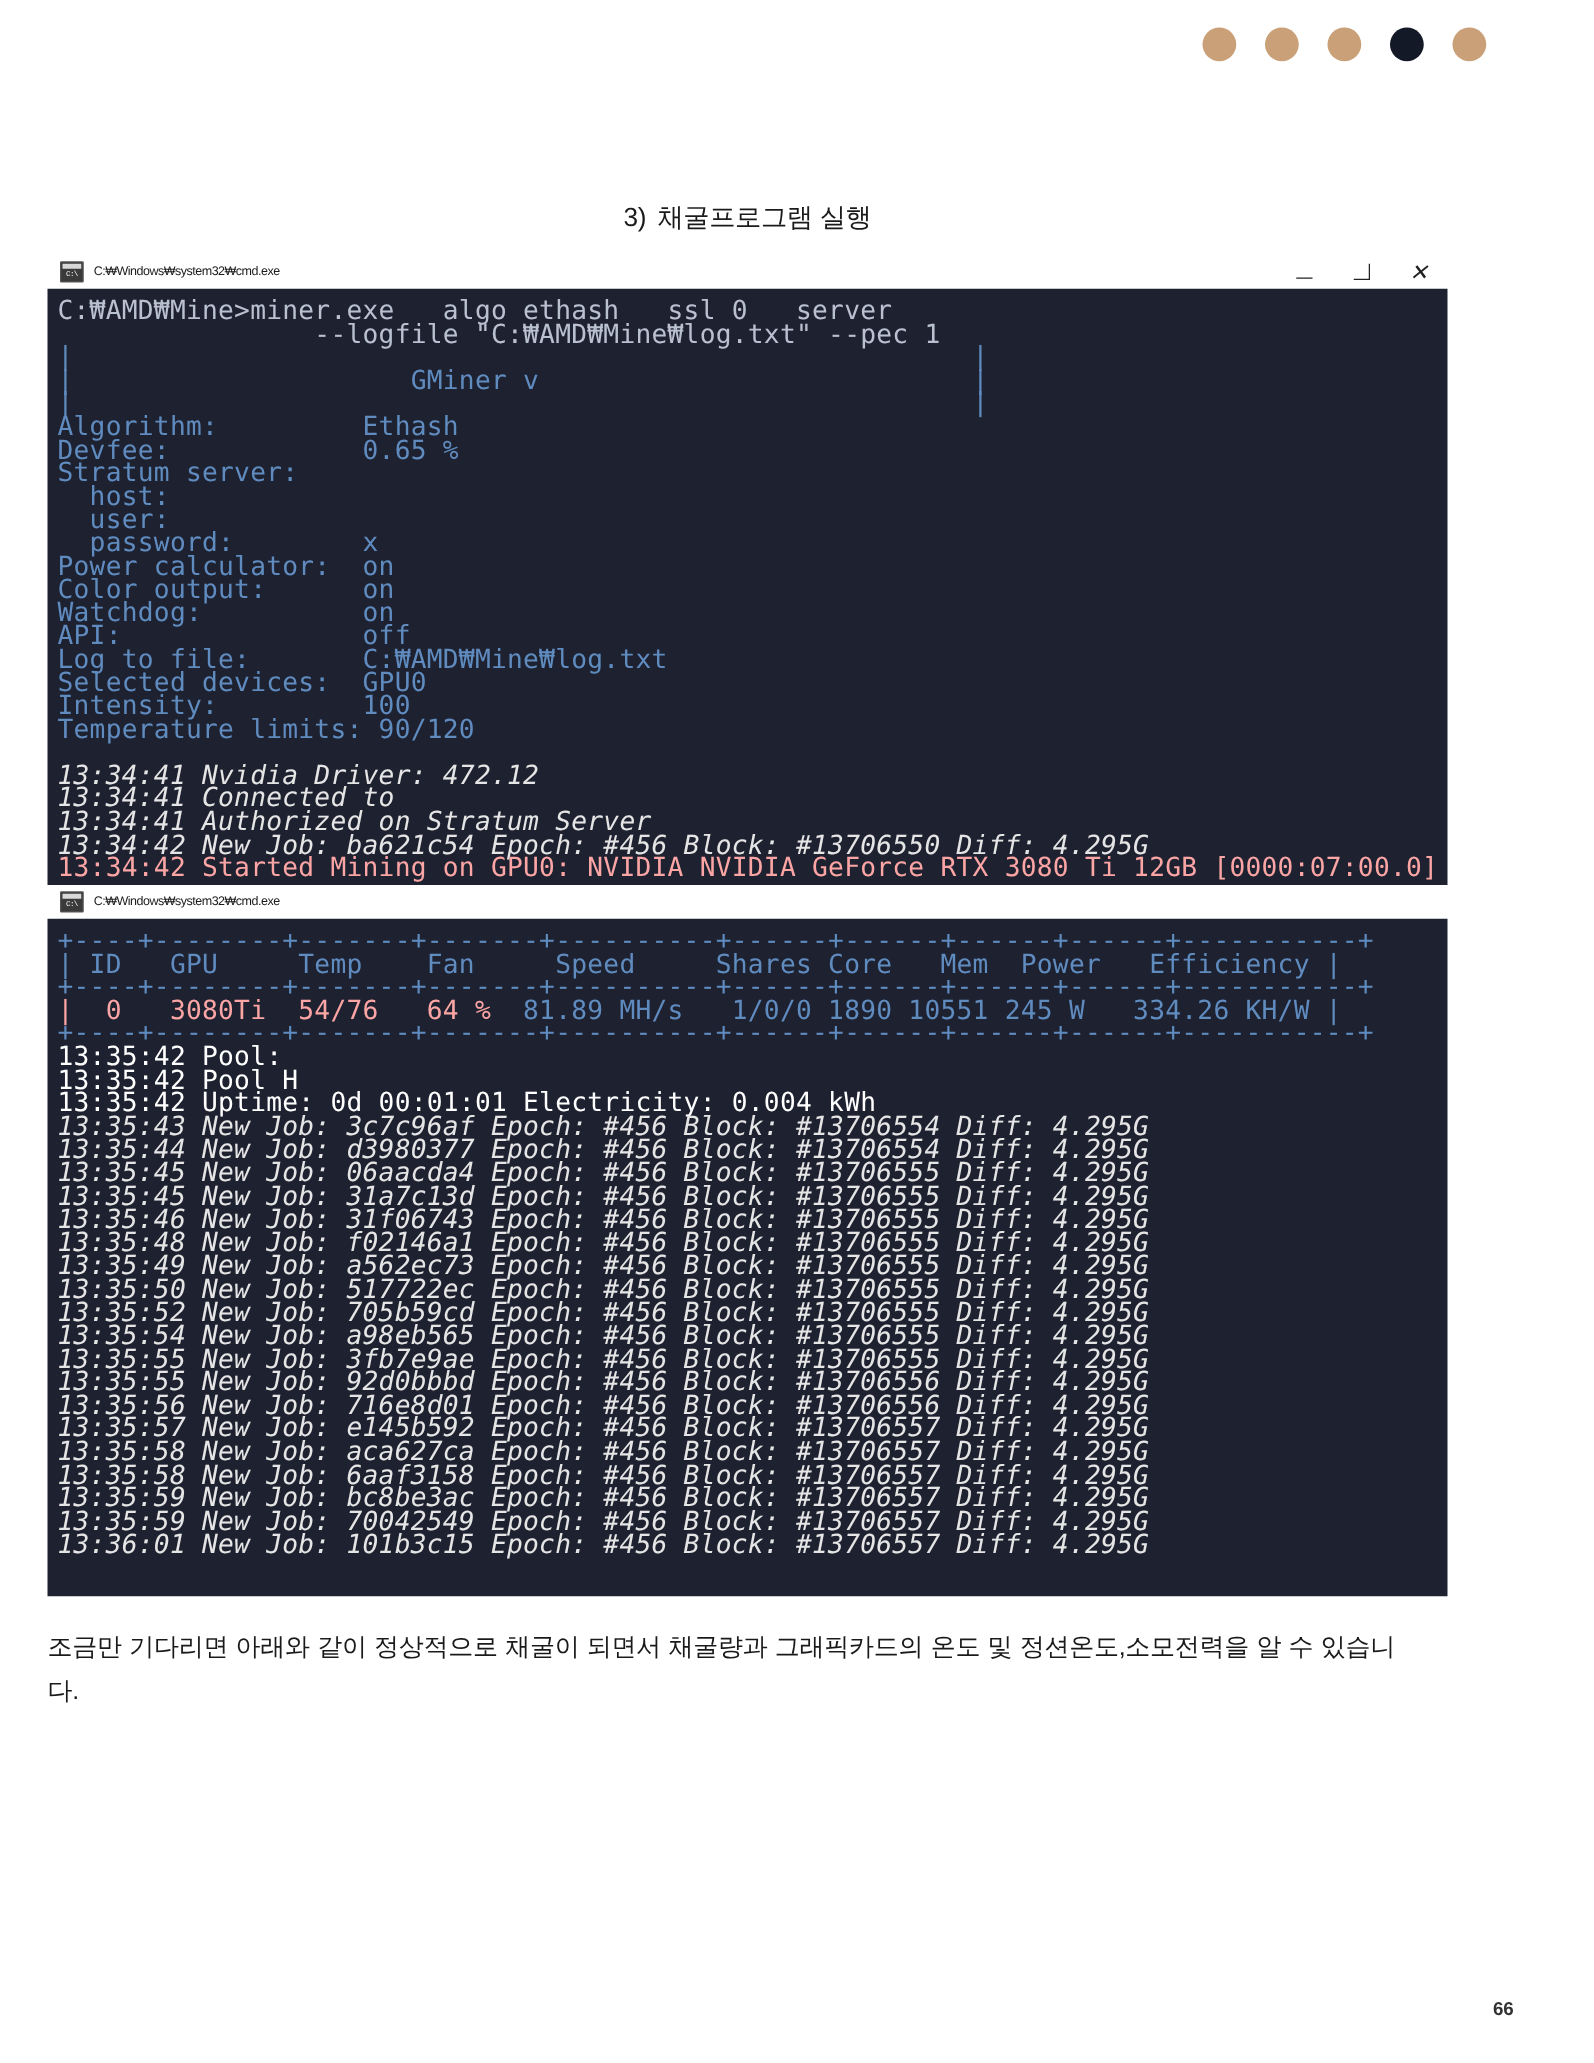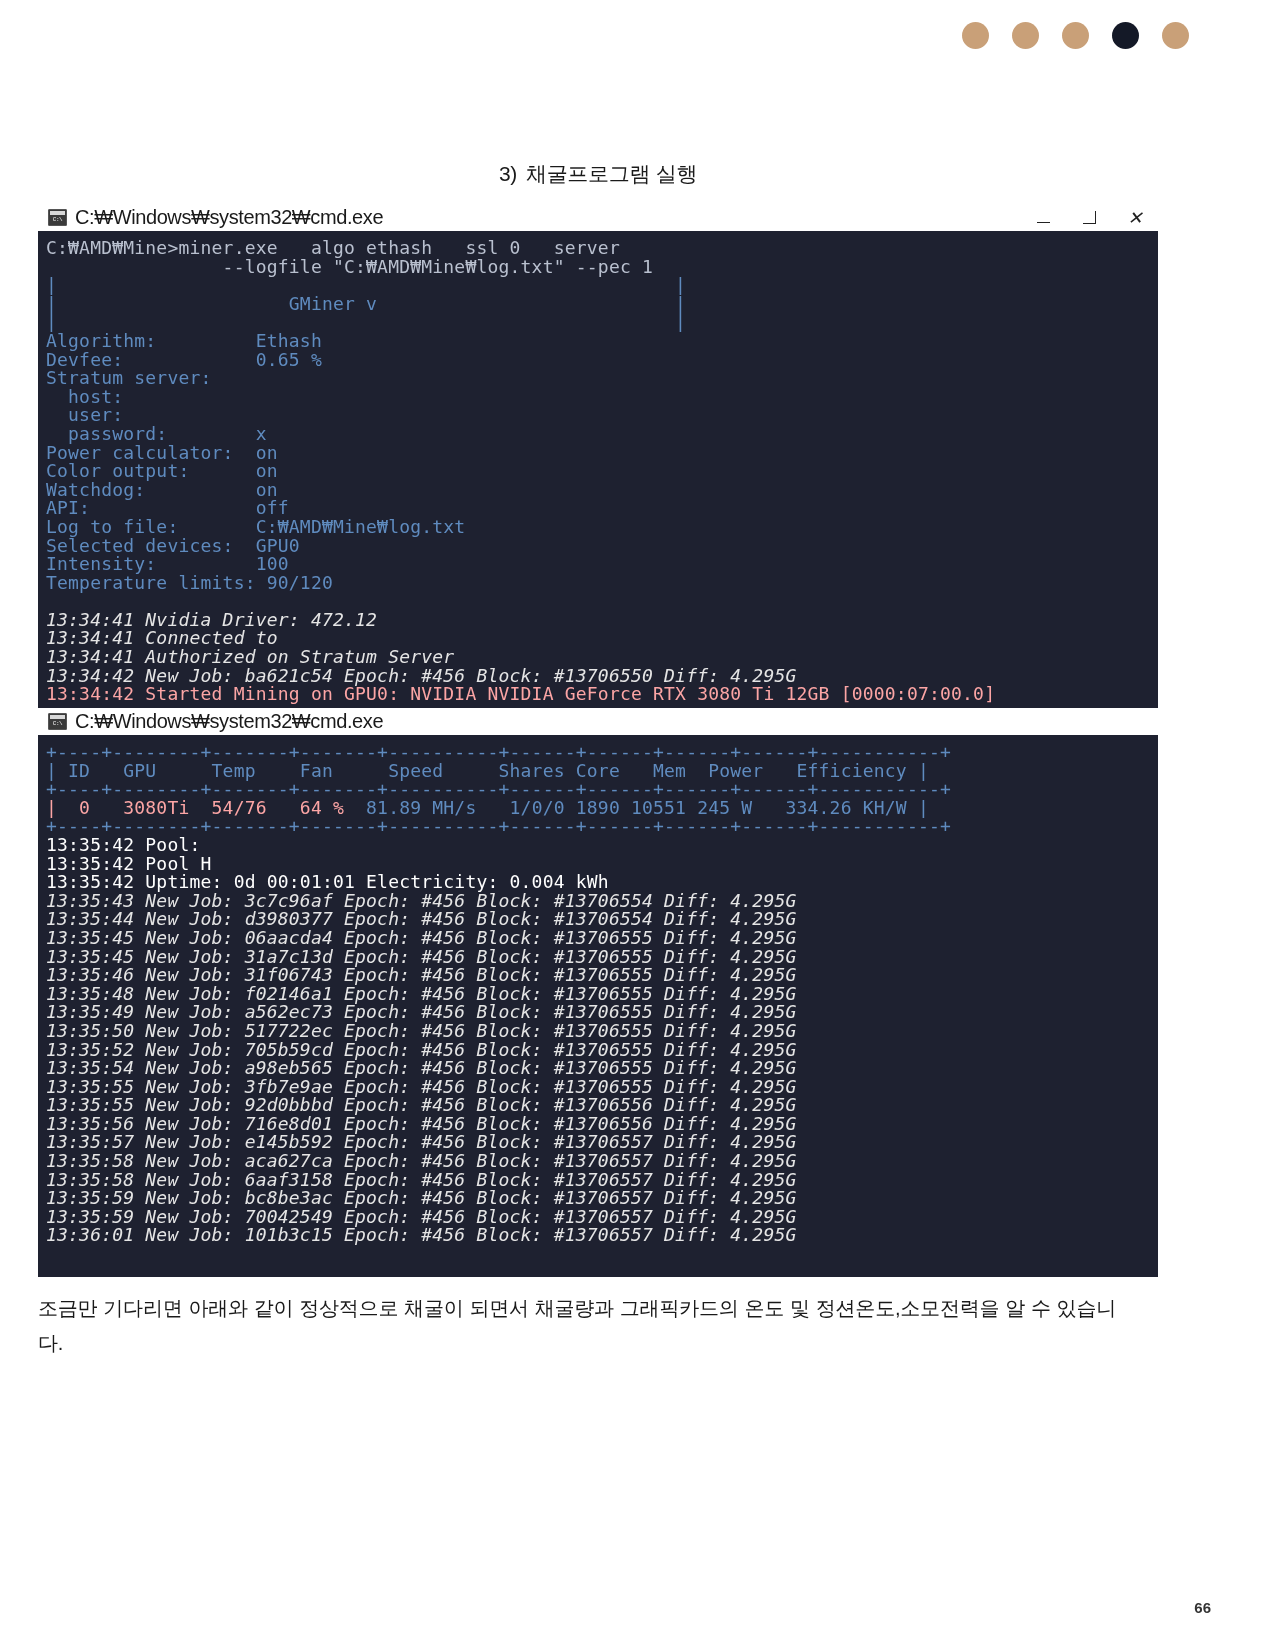--- a/index.html
+++ b/index.html
@@ -48,36 +48,36 @@
   .tb-icon::before{
     content:"";position:absolute;top:1px;left:1px;right:1px;height:4px;
     background:#d8d8d8;
   }
   .tb-icon span{
     font-size:6px;color:#ffffff;line-height:8px;
     font-family:"Liberation Mono", monospace;letter-spacing:-0.5px;
     padding-bottom:1px;
   }
   .tb-title{
-    font-size:20px;color:#1a1a1a;white-space:nowrap;
+    font-size:10px;color:#1a1a1a;white-space:nowrap;
     font-family:"Liberation Sans", sans-serif;letter-spacing:-0.4px;text-align:right;
   }
   .tb-controls{display:flex;align-items:center;gap:0;}
   .tb-btn{
     width:46px;height:27px;display:flex;align-items:center;justify-content:center;
     font-size:15px;color:#222;font-family:"Liberation Sans", sans-serif;
   }
   .tb-btn .min{display:block;width:13px;height:1px;background:#222;margin-top:9px;}
   .tb-btn .max{display:block;width:12px;height:12px;border:1px solid #222;border-top:none;border-left:none;}
   .tb-btn .cls{font-size:18px;line-height:18px;color:#222;}
 
   .console{
     background:#1e2130;
     font-family:"DejaVu Sans Mono","Liberation Mono",monospace;
-    font-size:18px;
+    font-size:21px;
     line-height:18.6px;
     letter-spacing:0.2px;
     padding:8px 4px 4px 8px;
     white-space:pre;
     color:#5f7fae;
     overflow:hidden;
   }
   .console .gray{color:#b9c0cf;}
   .console .blue{color:#5f8bbf;}
   .console .yellow{color:#e5e5e5;font-style:italic;}
@@ -139,16 +139,16 @@
       <div class="tb-left">
         <span class="tb-icon">
             <span>C:\</span>
           </span>
         <span class="tb-title">C:₩Windows₩system32₩cmd.exe</span>
       </div>
     </div>
     <div class="console" id="console2"><span class="row blue">+----+--------+-------+-------+----------+------+------+------+------+-----------+</span><span class="row blue">| ID   GPU     Temp    Fan     Speed     Shares Core   Mem  Power   Efficiency |</span><span class="row blue">+----+--------+-------+-------+----------+------+------+------+------+-----------+</span><span class="row"><span class="green">|  0   3080Ti  54/76   64 %</span><span class="blue">  81.89 MH/s   1/0/0 1890 10551 245 W   334.26 KH/W |</span></span><span class="row blue">+----+--------+-------+-------+----------+------+------+------+------+-----------+</span><span class="row lblue">13:35:42 Pool:</span><span class="row lblue">13:35:42 Pool H</span><span class="row lblue">13:35:42 Uptime: 0d 00:01:01 Electricity: 0.004 kWh</span><span class="row yellow">13:35:43 New Job: 3c7c96af Epoch: #456 Block: #13706554 Diff: 4.295G</span><span class="row yellow">13:35:44 New Job: d3980377 Epoch: #456 Block: #13706554 Diff: 4.295G</span><span class="row yellow">13:35:45 New Job: 06aacda4 Epoch: #456 Block: #13706555 Diff: 4.295G</span><span class="row yellow">13:35:45 New Job: 31a7c13d Epoch: #456 Block: #13706555 Diff: 4.295G</span><span class="row yellow">13:35:46 New Job: 31f06743 Epoch: #456 Block: #13706555 Diff: 4.295G</span><span class="row yellow">13:35:48 New Job: f02146a1 Epoch: #456 Block: #13706555 Diff: 4.295G</span><span class="row yellow">13:35:49 New Job: a562ec73 Epoch: #456 Block: #13706555 Diff: 4.295G</span><span class="row yellow">13:35:50 New Job: 517722ec Epoch: #456 Block: #13706555 Diff: 4.295G</span><span class="row yellow">13:35:52 New Job: 705b59cd Epoch: #456 Block: #13706555 Diff: 4.295G</span><span class="row yellow">13:35:54 New Job: a98eb565 Epoch: #456 Block: #13706555 Diff: 4.295G</span><span class="row yellow">13:35:55 New Job: 3fb7e9ae Epoch: #456 Block: #13706555 Diff: 4.295G</span><span class="row yellow">13:35:55 New Job: 92d0bbbd Epoch: #456 Block: #13706556 Diff: 4.295G</span><span class="row yellow">13:35:56 New Job: 716e8d01 Epoch: #456 Block: #13706556 Diff: 4.295G</span><span class="row yellow">13:35:57 New Job: e145b592 Epoch: #456 Block: #13706557 Diff: 4.295G</span><span class="row yellow">13:35:58 New Job: aca627ca Epoch: #456 Block: #13706557 Diff: 4.295G</span><span class="row yellow">13:35:58 New Job: 6aaf3158 Epoch: #456 Block: #13706557 Diff: 4.295G</span><span class="row yellow">13:35:59 New Job: bc8be3ac Epoch: #456 Block: #13706557 Diff: 4.295G</span><span class="row yellow">13:35:59 New Job: 70042549 Epoch: #456 Block: #13706557 Diff: 4.295G</span><span class="row yellow">13:36:01 New Job: 101b3c15 Epoch: #456 Block: #13706557 Diff: 4.295G</span></div>
   </div>
 
-  <p class="para last" style="margin-top:14px;">조금만 기다리면 아래와 같이 정상적으로 채굴이 되면서 채굴량과 그래픽카드의 온도 및 정션온도,소모전력을 알 수 있습니다.</p>
+  <p class="para last" style="margin-top:24px;">조금만 기다리면 아래와 같이 정상적으로 채굴이 되면서 채굴량과 그래픽카드의 온도 및 정션온도,소모전력을 알 수 있습니다.</p>
 </div>
 
 <div class="page-num">66</div>
 
 </body></html>

